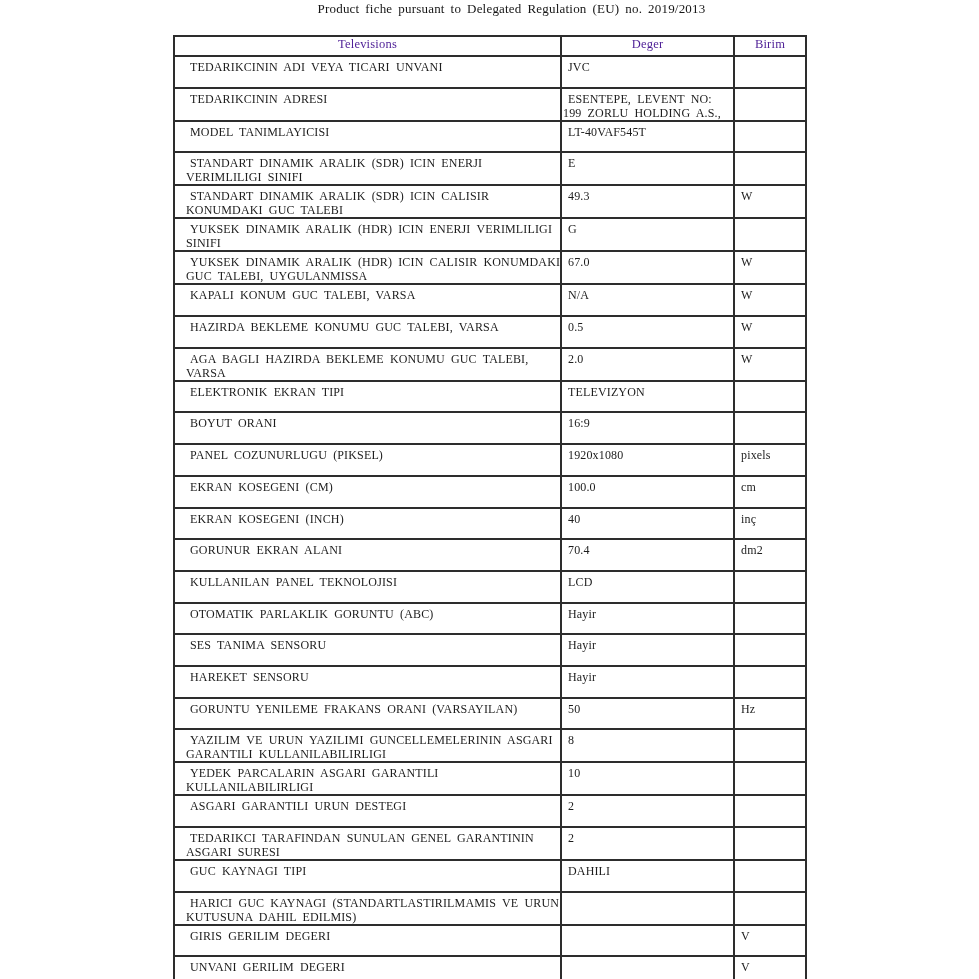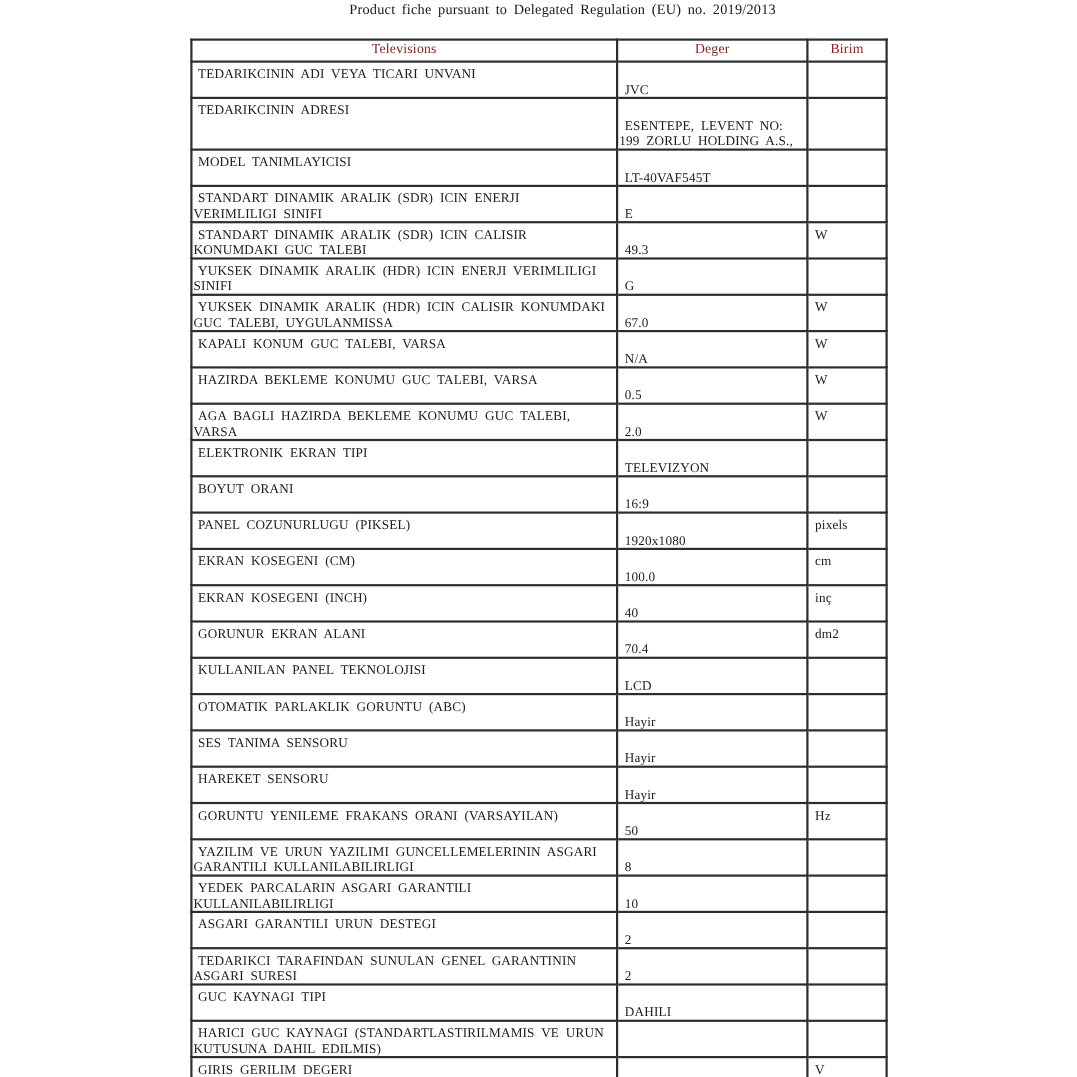--- a/index.html
+++ b/index.html
@@ -44,43 +44,42 @@
     border: 2px solid #2d2d2d;
     padding: 0;
     vertical-align: top;
     overflow: hidden;
   }
   tr.head-row { height: 20px; }
   tr.row { height: 31.7px; }
   th.h {
     font-weight: normal;
     font-size: 12.5px;
-    color: #7f1d1d;
+    color: #4c1d95;
     text-align: center;
     padding-top: 1px;
     letter-spacing: 0.2px;
   }
   .cell-text {
     font-size: 12px;
     line-height: 14px;
     color: #1c1c1c;
     word-spacing: 3px;
     letter-spacing: 0.15px;
     white-space: pre;
     overflow: hidden;
     max-height: 29px;
   }
   td.c-label .cell-text {
-    padding: 3px 1px 0 1px;
+    padding: 3px 1px 0 11px;
     text-indent: 4px;
   }
   td.c-value .cell-text {
     padding: 3px 1px 0 1px;
     text-indent: 5px;
-    margin-top: 14px;
   }
   td.c-unit .cell-text {
     padding: 3px 1px 0 6px;
   }
 </style>
 </head>
 <body>
 
 <div class="page">
   <div class="doc-title">Product fiche pursuant to Delegated Regulation (EU) no. 2019/2013</div>

